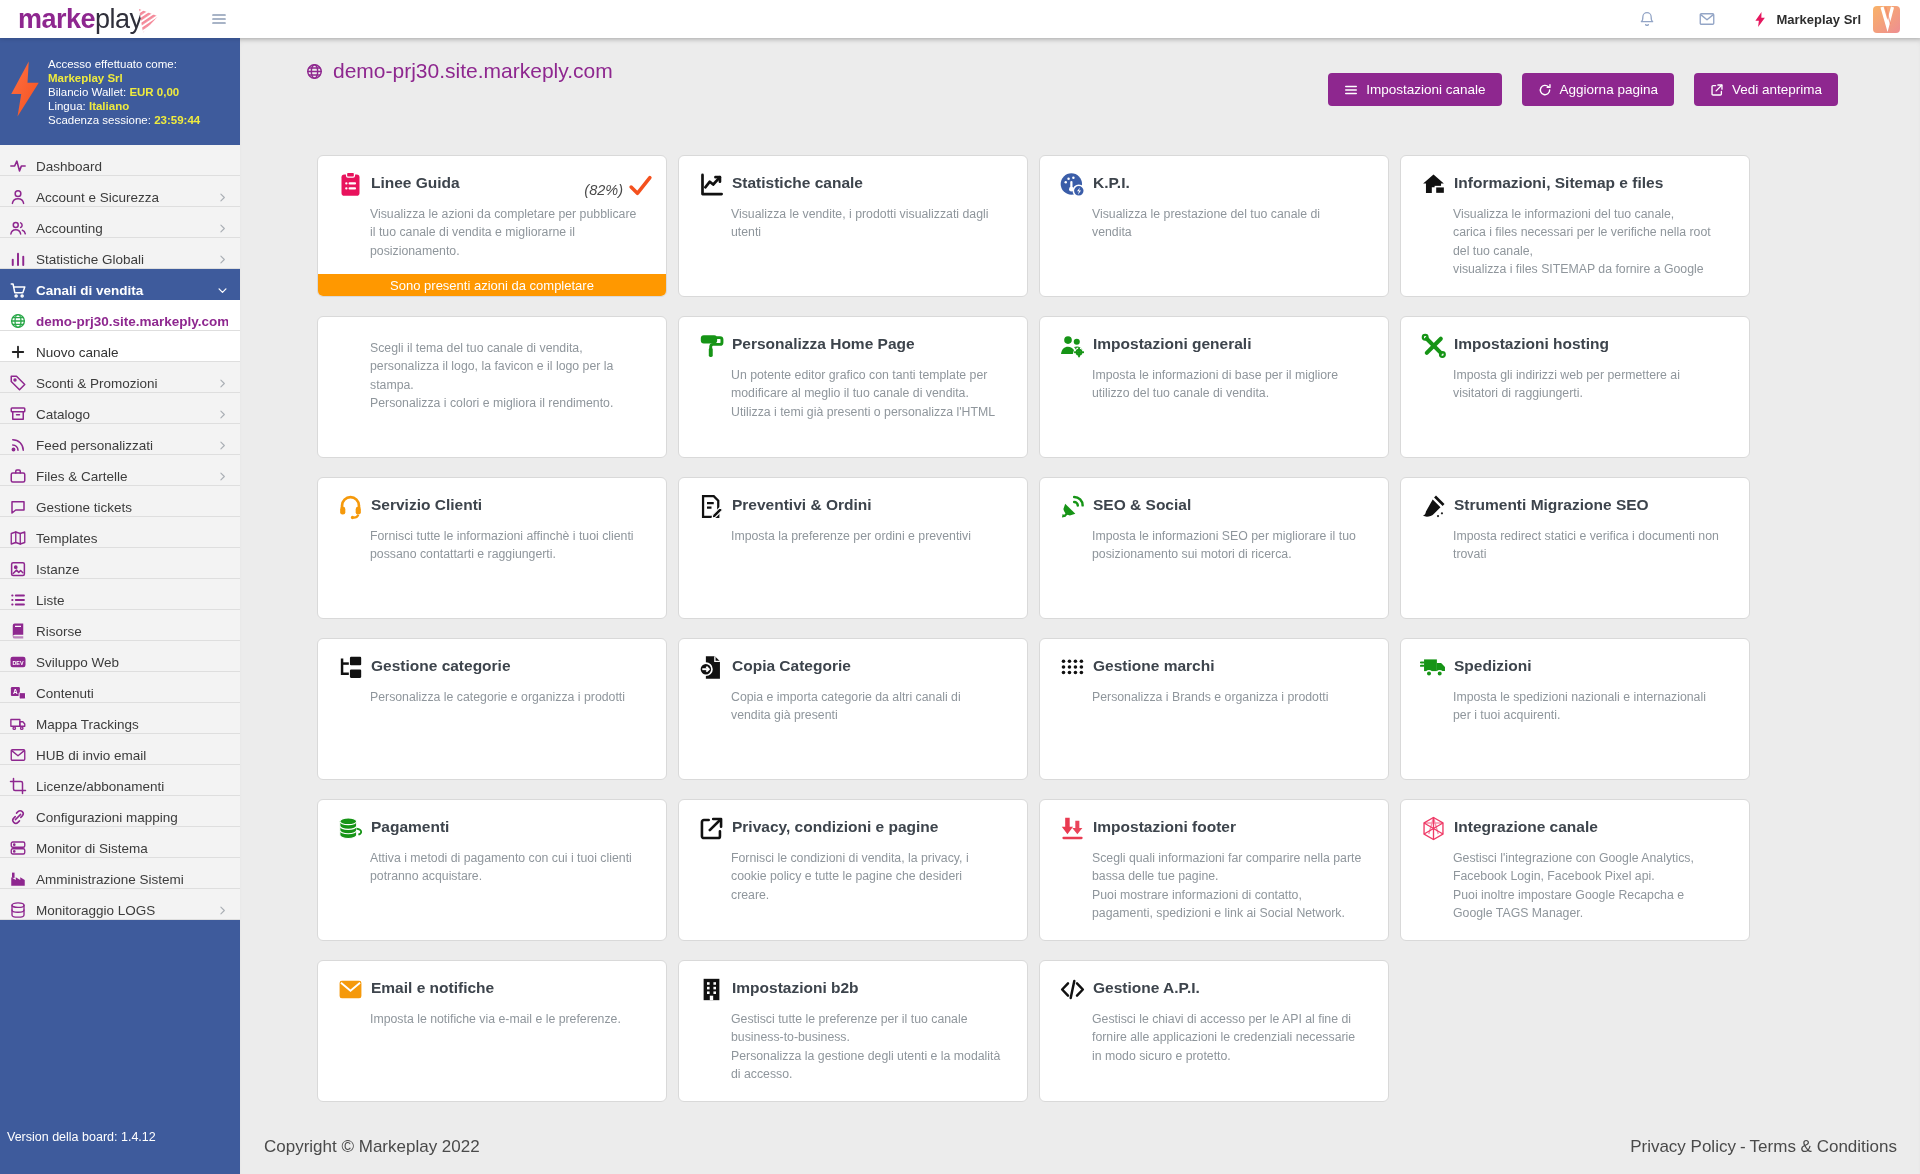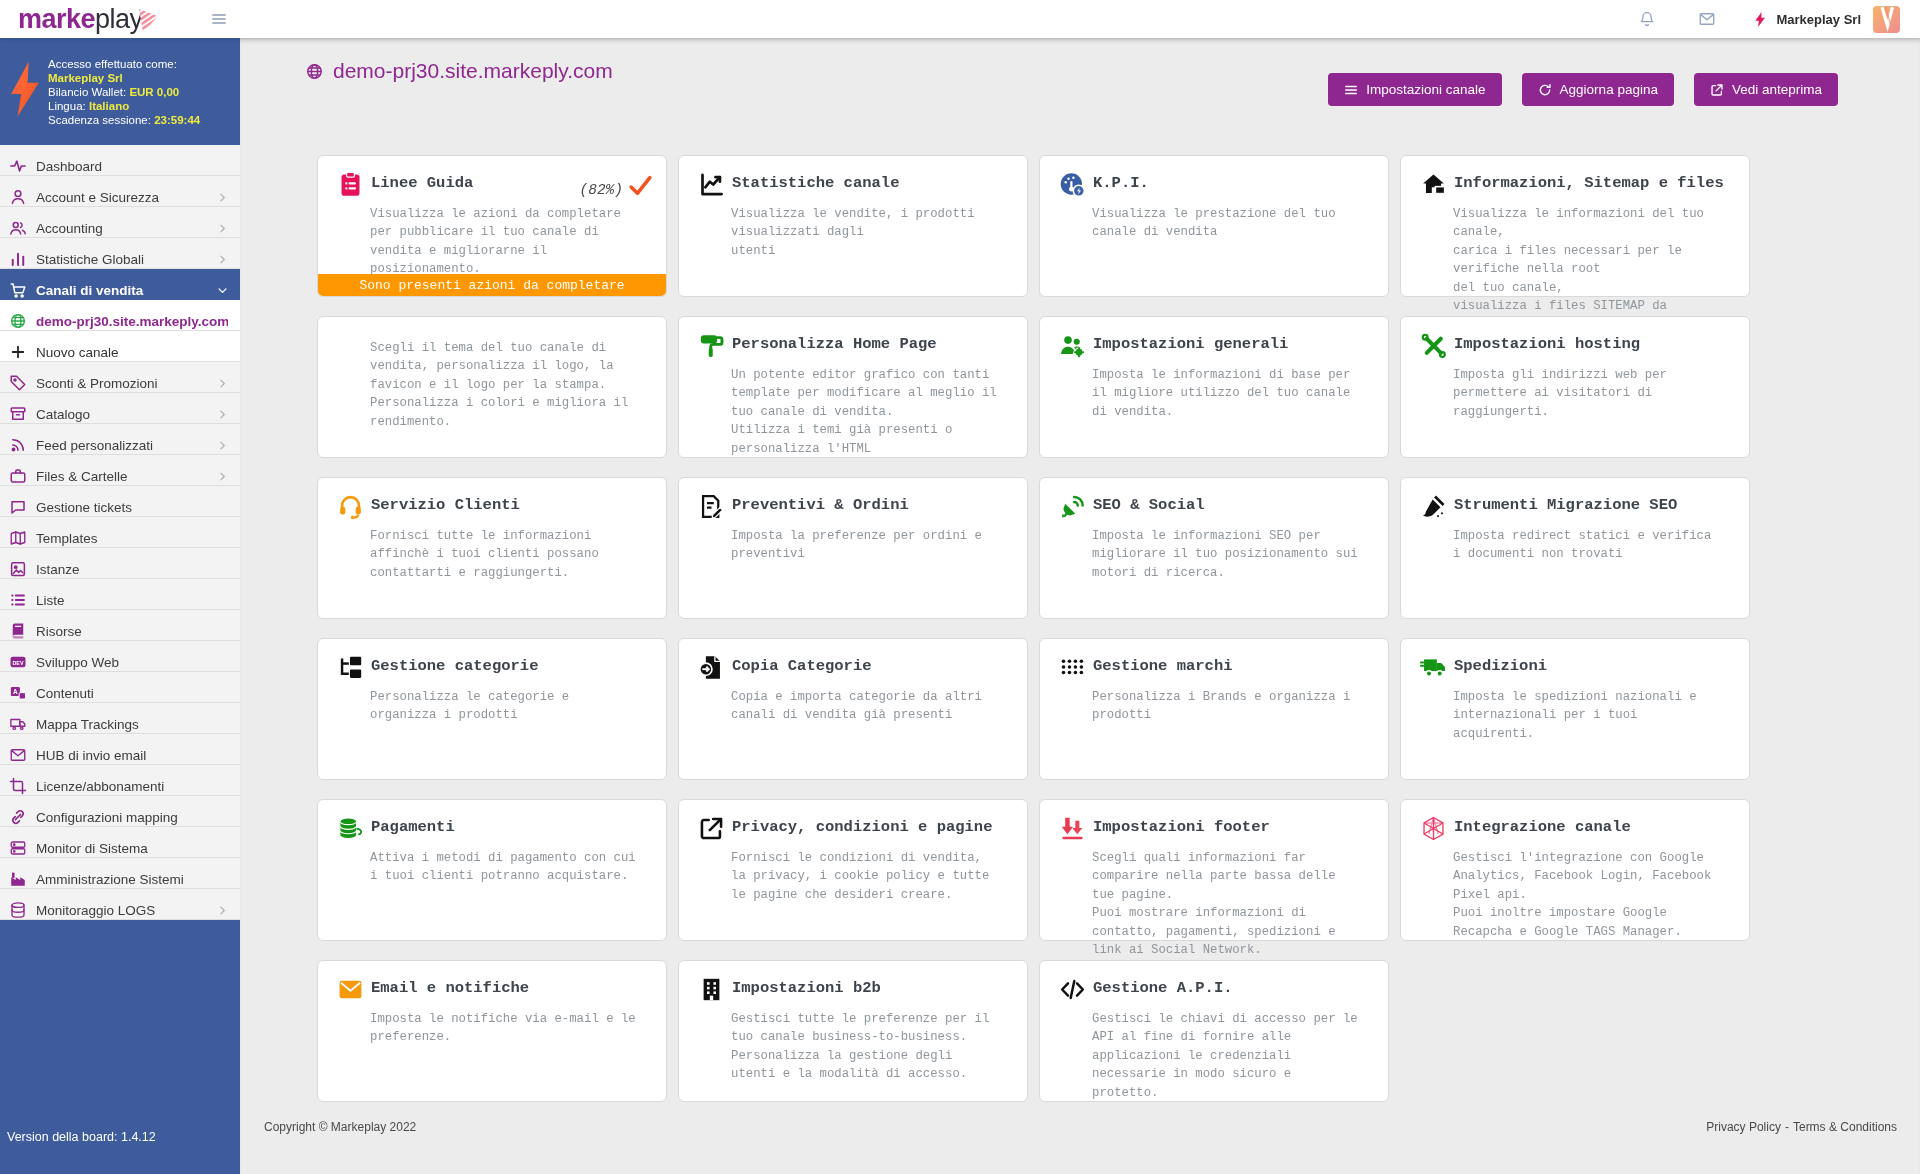--- a/index.html
+++ b/index.html
@@ -48,35 +48,35 @@
   .pt-globe{width:19px;height:19px;display:inline-flex;}
   .head-buttons{display:flex;gap:20px;margin-top:20px;}
   .btn{height:33px;background:#8e278f;color:#fff;border:none;border-radius:4px;padding:6px 16px;
        font-size:13.5px;font-family:inherit;display:inline-flex;align-items:center;gap:8px;cursor:pointer;}
   .btn-ic{width:14px;height:14px;display:inline-flex;}
 
   
   #cards{display:grid;grid-template-columns:repeat(4,350px);column-gap:11px;row-gap:19px;
          margin:34px 0 0 77px;}
   .card{position:relative;background:#fff;border:1px solid #d9d9d9;border-radius:6px;height:142px;
-        box-sizing:border-box;padding:15px 16px 10px 19px;cursor:pointer;font-family:Liberation Mono, monospace;}
+        box-sizing:border-box;padding:15px 16px 10px 19px;cursor:pointer;}
   .card-head{display:flex;align-items:flex-start;}
   .card-icon{width:27px;height:27px;flex:none;margin-right:7px;display:inline-flex;}
   .card-title{font-size:15.5px;font-weight:700;color:#3d444c;line-height:1.2;padding-top:3px;}
   .card-meta{position:absolute;top:17px;right:13px;display:flex;align-items:flex-end;gap:5px;}
   .pct{font-style:italic;font-size:14.5px;color:#4a4a4a;}
   .chk{width:25px;height:25px;display:inline-flex;}
   .card-desc{margin:7px 10px 0 33px;font-size:12.3px;color:#8f969c;line-height:1.5;white-space:pre-line;}
   .card-banner{position:absolute;left:0;right:0;bottom:0;height:22px;background:#ff9800;
                border-radius:0 0 5px 5px;color:#fff;font-size:13px;
                display:flex;align-items:center;justify-content:center;}
 
   
-  .footer{position:absolute;left:24px;right:23px;bottom:40px;display:flex;
-          justify-content:space-between;font-size:12px;color:#4a4a4a;}
+  .footer{position:absolute;left:24px;right:23px;bottom:17px;display:flex;
+          justify-content:space-between;font-size:17px;color:#4a4a4a;}
   .footer a{color:#4a4a4a;text-decoration:none;cursor:pointer;}
   .f-sep{margin:0 4px;}
 </style>
 </head>
 <body>
 
 <div class="topbar">
   <div class="logo">
     <span class="lg-m">marke</span>
       <span class="lg-p">play</span>

